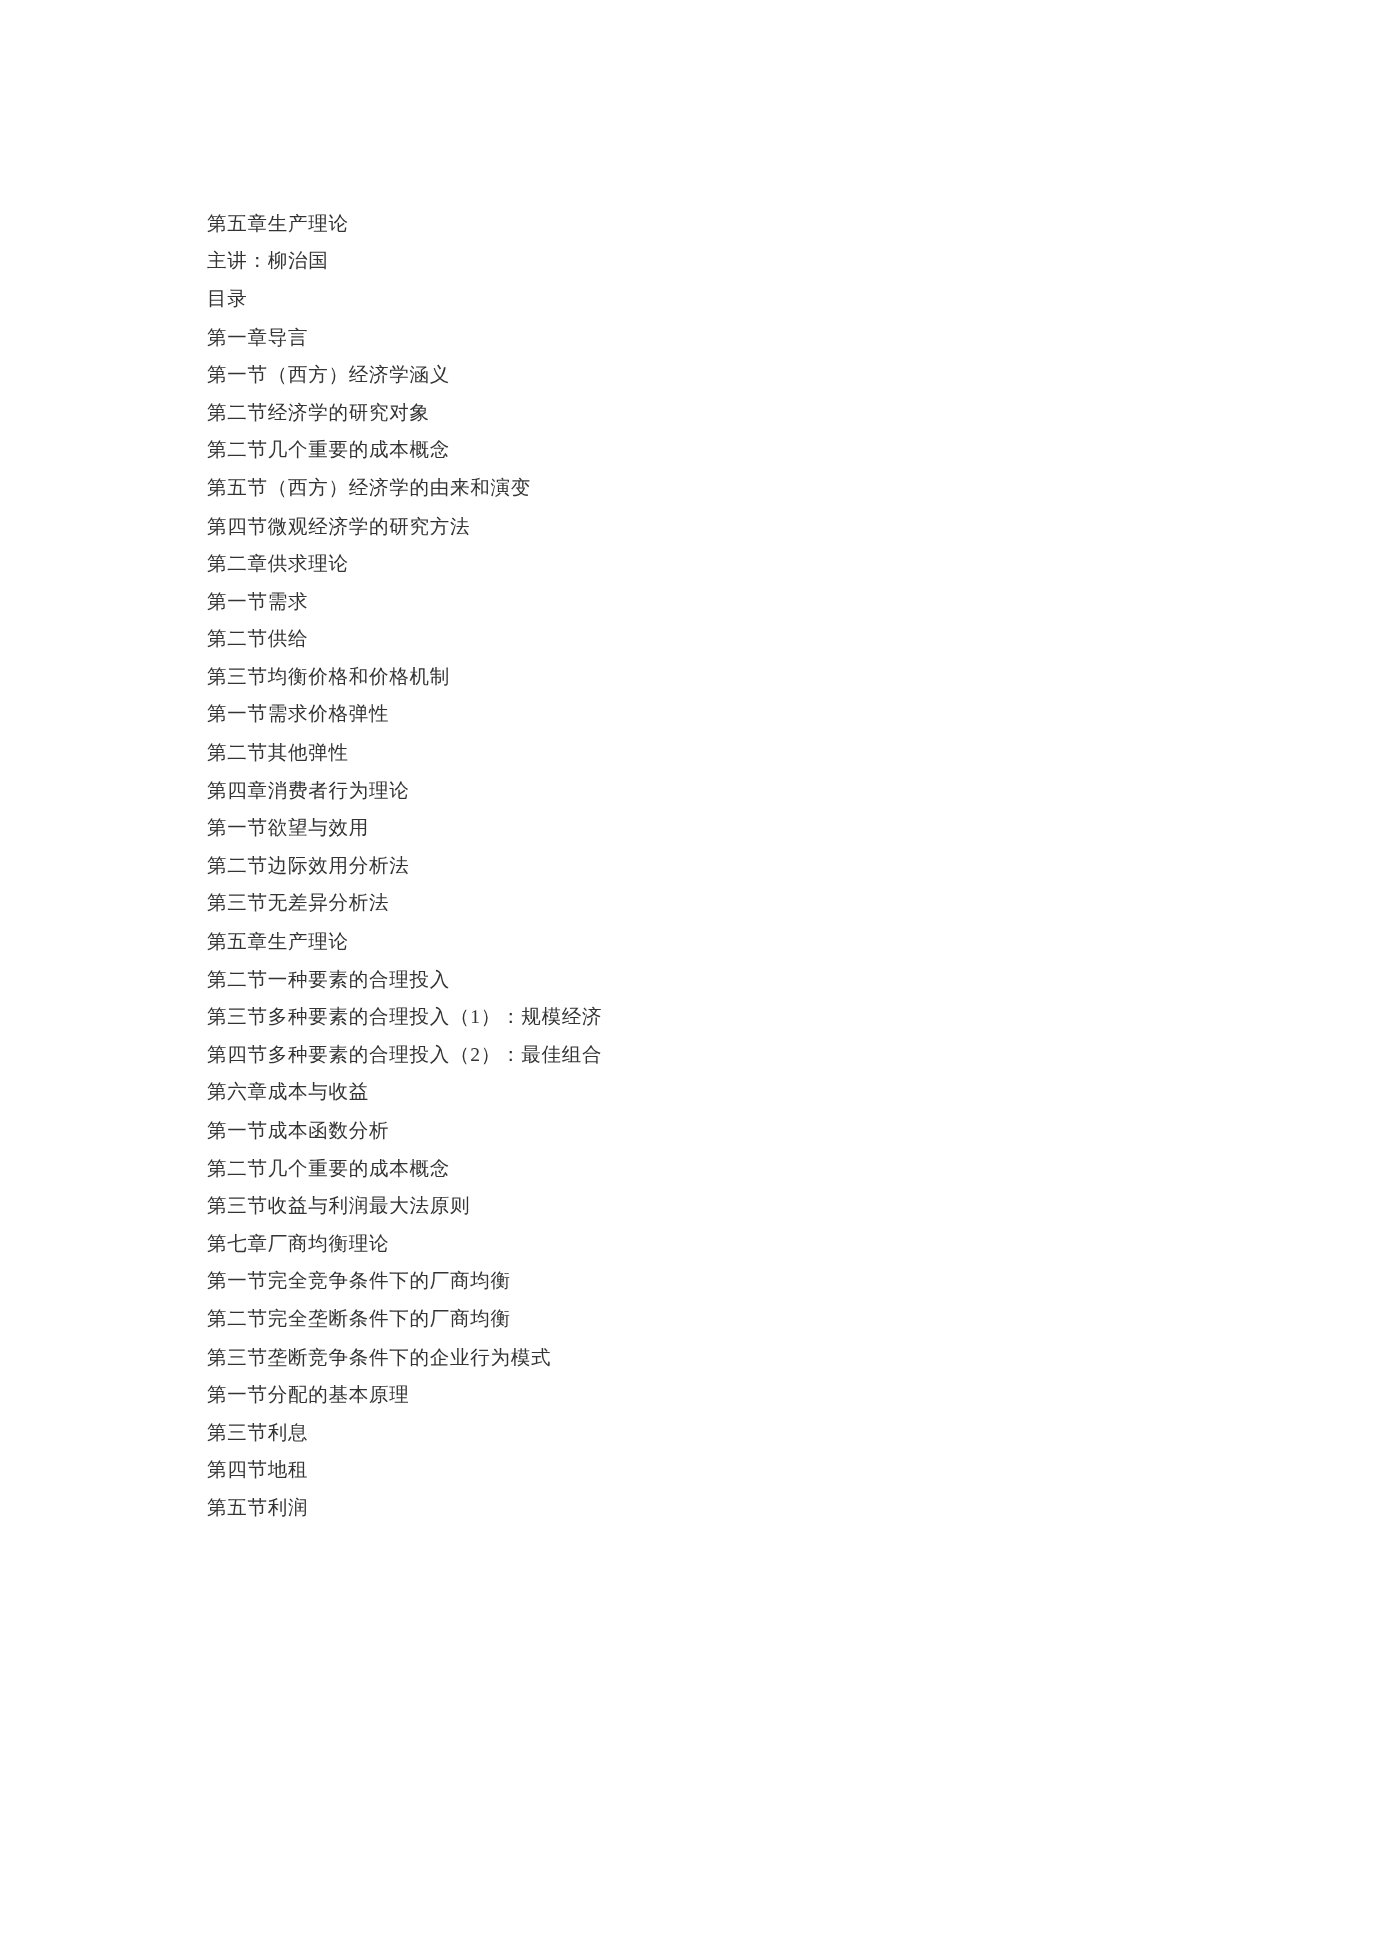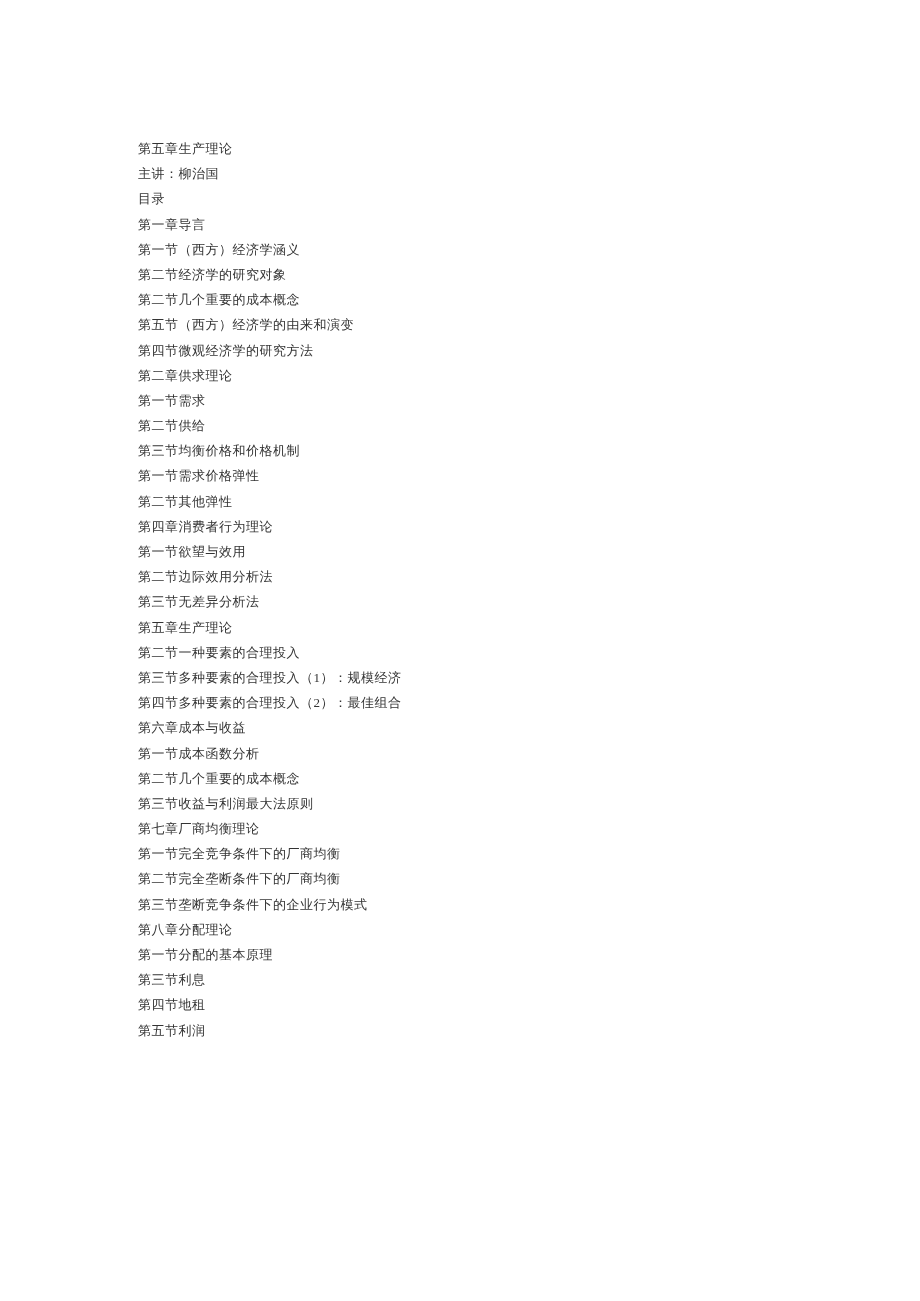--- a/index.html
+++ b/index.html
@@ -52,18 +52,17 @@
   <div class="line">第三节多种要素的合理投入（1）：规模经济</div>
   <div class="line">第四节多种要素的合理投入（2）：最佳组合</div>
   <div class="line">第六章成本与收益</div>
   <div class="line">第一节成本函数分析</div>
   <div class="line">第二节几个重要的成本概念</div>
   <div class="line">第三节收益与利润最大法原则</div>
   <div class="line">第七章厂商均衡理论</div>
   <div class="line">第一节完全竞争条件下的厂商均衡</div>
   <div class="line">第二节完全垄断条件下的厂商均衡</div>
   <div class="line">第三节垄断竞争条件下的企业行为模式</div>
-  <div class="line">第八章分配理论</div>
   <div class="line">第一节分配的基本原理</div>
   <div class="line">第三节利息</div>
   <div class="line">第四节地租</div>
   <div class="line">第五节利润</div>
 </div>
 
 </body></html>

